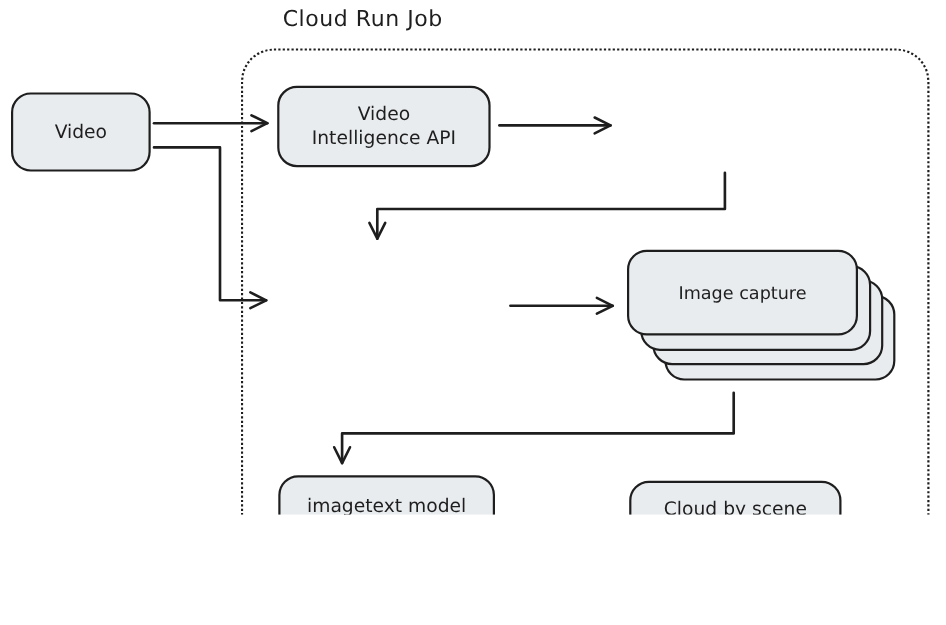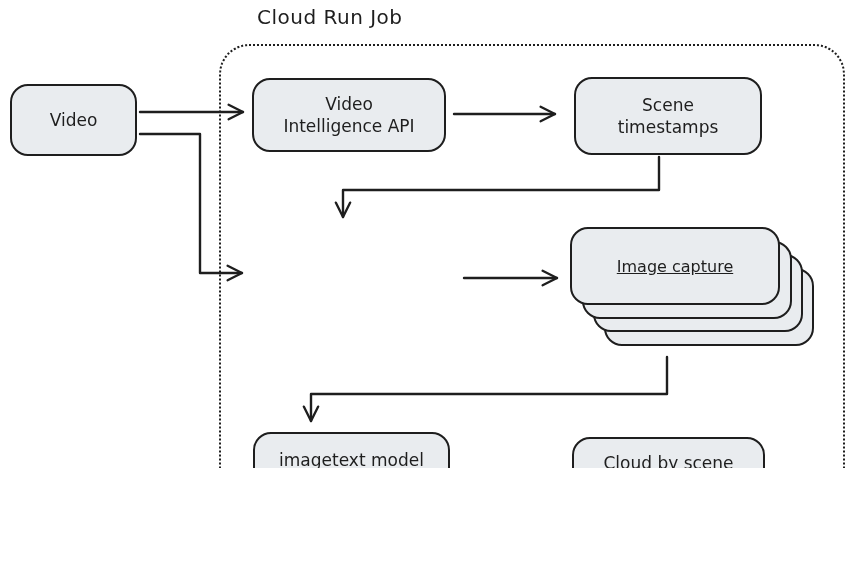--- a/index.html
+++ b/index.html
@@ -74,21 +74,20 @@
     position: absolute;
     width: 210px;
     height: 78px;
     background: #e9ecef;
     border: 2.5px solid #1e1e1e;
     border-radius: 18px;
     box-sizing: border-box;
     display: flex;
     align-items: center;
     justify-content: center;
-    text-decoration: underline;
   }
   .card.c4 { left: 34px; top: 41px; }
   .card.c3 { left: 23px; top: 27px; }
   .card.c2 { left: 12px; top: 14px; }
   .card.c1 { left: 0;    top: 0;  }
 </style>
 </head>
 <body>
 
 <div class="canvas">
@@ -116,24 +115,20 @@
 
   <div class="node n-video">
     <span class="label">Video</span>
   </div>
 
   <div class="node n-via">
     <span class="label">Video
 Intelligence API</span>
   </div>
 
-  <div class="node n-timestamps">
-    <span class="label">Scene
-timestamps</span>
-  </div>
 
 
   <div class="stack">
     <div class="card c4"></div>
     <div class="card c3"></div>
     <div class="card c2"></div>
     <div class="card c1">
       <span class="label">Image
 capture</span>
     </div>

